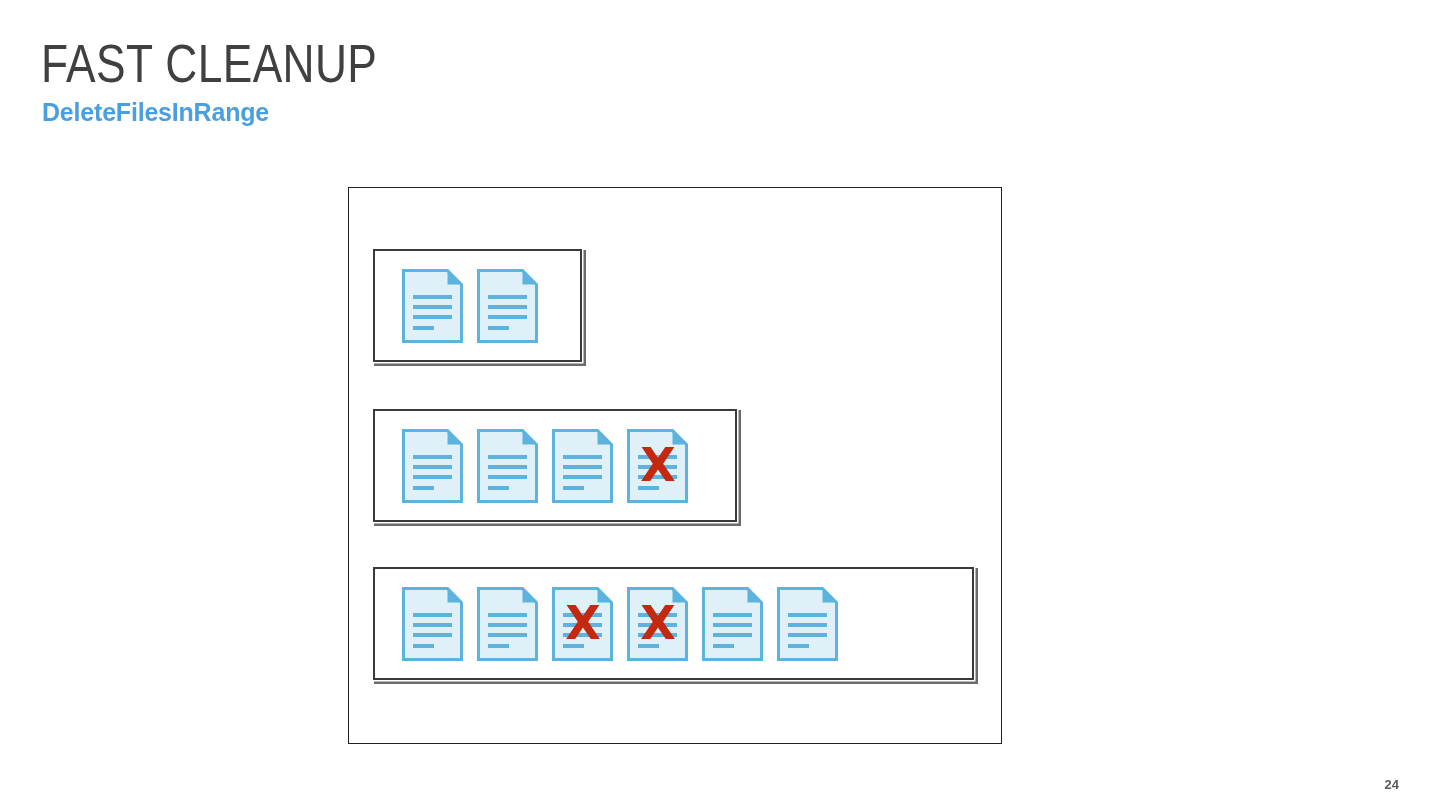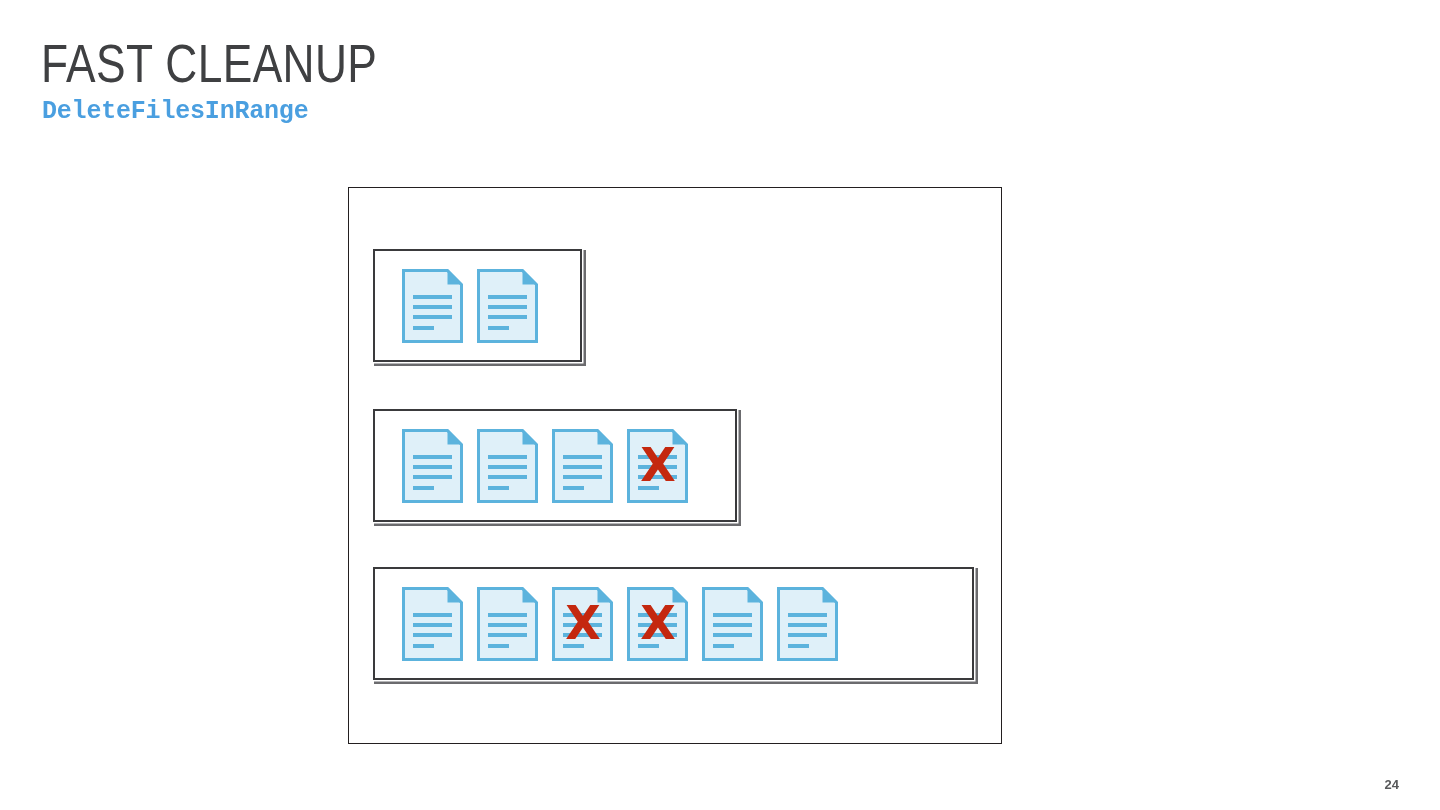--- a/index.html
+++ b/index.html
@@ -29,21 +29,21 @@
     letter-spacing: 0.5px;
     color: #3f4042;
     transform: scaleX(0.82);
     transform-origin: left top;
     white-space: nowrap;
   }
   #slide-subtitle {
     position: absolute;
     left: 42px;
     top: 96px;
-    font-family: Liberation Mono, monospace;
+    font-family: Liberation Sans, sans-serif;
     font-size: 25px;
     line-height: 32px;
     font-weight: bold;
     color: #4a9fe0;
     letter-spacing: -0.2px;
     white-space: nowrap;
   }
 
   
   #page-number {

